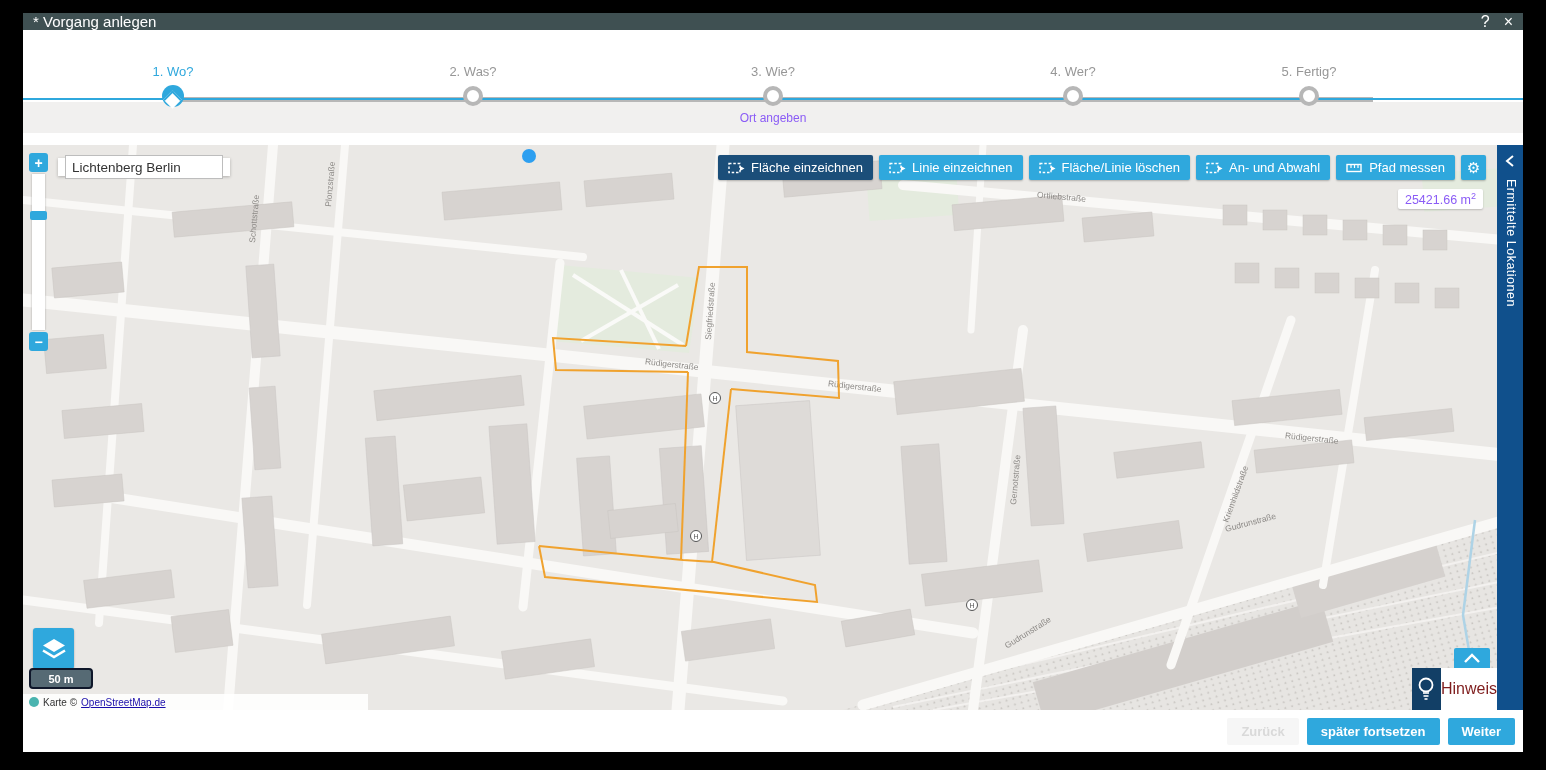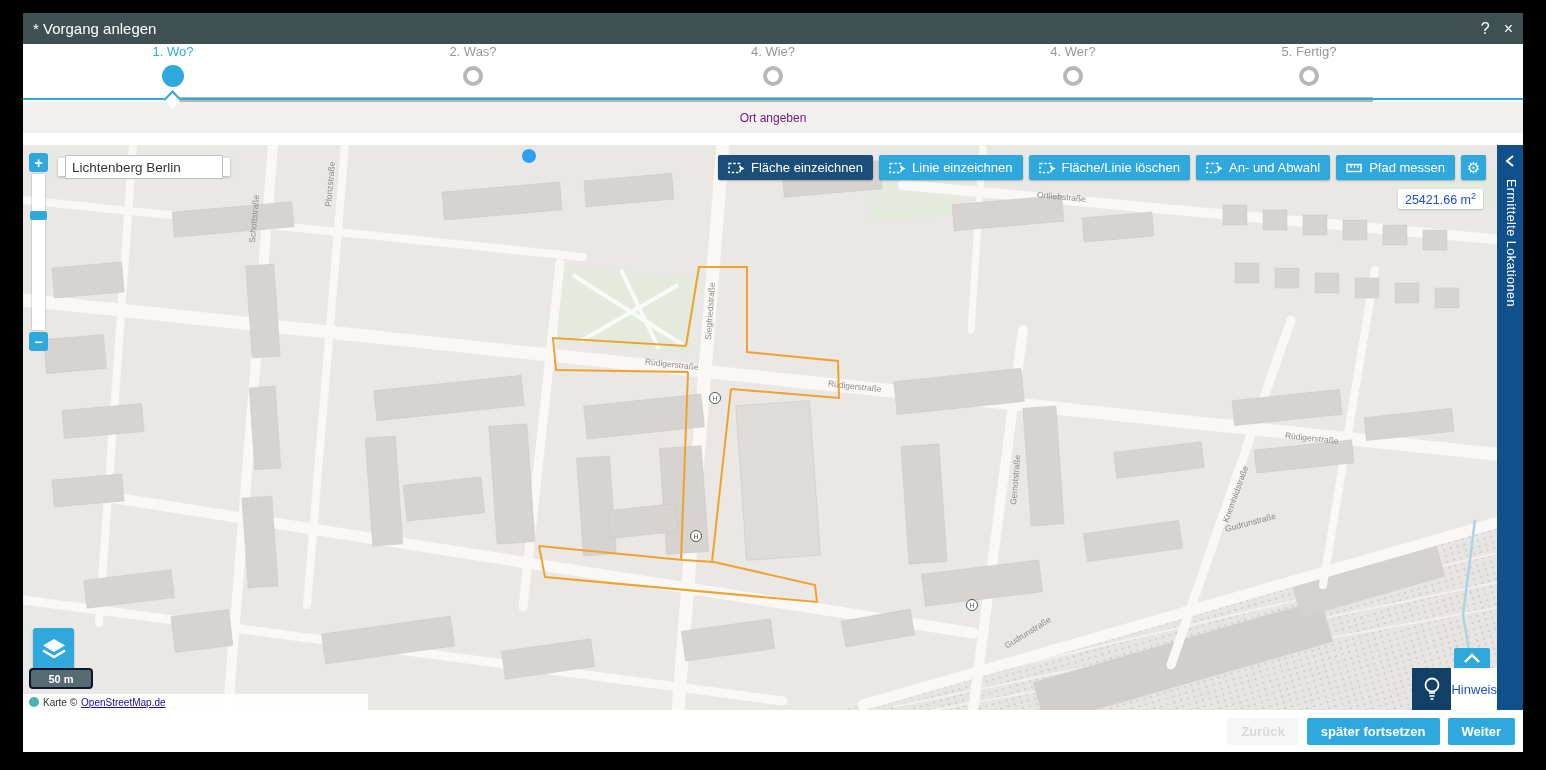--- a/index.html
+++ b/index.html
@@ -1,68 +1,68 @@
 <!DOCTYPE html>
 <html><head>
 <meta charset="utf-8">
 <style>
   * { margin:0; padding:0; box-sizing:border-box; }
   html,body { width:1546px; height:770px; background:#000; font-family:"Liberation Sans", sans-serif; overflow:hidden; }
   #window { position:absolute; left:23px; top:13px; width:1500px; height:739px; background:#fff; }
 
   
-  #titlebar { position:absolute; left:0; top:0; width:100%; height:31px; background:#3f5052; color:#fff; display:flex; align-items:center; padding:0 10px; font-size:15px; }
+  #titlebar { position:absolute; left:0; top:0; width:100%; height:17px; background:#3f5052; color:#fff; display:flex; align-items:center; padding:0 10px; font-size:15px; }
   #titlebar .spacer { flex:1; }
   #titlebar .tb-icon { color:#fff; font-size:16px; margin-left:14px; cursor:pointer; line-height:1; }
 
   
   #wizard { position:absolute; left:0; top:31px; width:100%; height:58px; background:#fff; }
   .step { position:absolute; top:0; width:300px; text-align:center; }
-  .step-label { font-size:13px; color:#979797; margin-top:0; height:16px; }
+  .step-label { font-size:13px; color:#979797; margin-top:20px; height:16px; }
   .step.active .step-label { color:#2fa8dd; }
   .step-circle { width:20px; height:20px; border-radius:50%; background:#fff; border:4px solid #b7b7b7; margin:6px auto 0; position:relative; z-index:3; }
   .step.active .step-circle { width:22px; height:22px; border:none; background:#2fa8dd; margin-top:5px; }
   .connector { position:absolute; top:53px; height:5px; background:#b7b7b7; z-index:1; }
   #wizard-line { position:absolute; left:0; top:85px; width:100%; height:2px; background:#2fa8dd; z-index:2; }
   #wizard-notch { position:absolute; left:143px; top:80px; width:13px; height:13px; background:#fff; border-top:2px solid #2fa8dd; border-left:2px solid #2fa8dd; transform:rotate(45deg); z-index:4; }
-  #subtitle-bar { position:absolute; left:0; top:89px; width:100%; height:31px; background:#f1f0ef; display:flex; align-items:center; justify-content:center; font-size:12px; color:#701a75; z-index:0; }
+  #subtitle-bar { position:absolute; left:0; top:89px; width:100%; height:31px; background:#f1f0ef; display:flex; align-items:center; justify-content:center; font-size:12px; color:#8b5cf6; z-index:0; }
 
   
   #map { position:absolute; left:0; top:132px; width:1500px; height:565px; background:#eae8e5; overflow:hidden; }
   #map svg.basemap { position:absolute; left:0; top:0; }
   .ovl { position:absolute; z-index:5; }
 
   #search-panel { left:35px; top:13px; width:172px; height:18px; background:#fff; box-shadow:0 1px 3px rgba(0,0,0,.25); display:flex; align-items:center; justify-content:center; }
   #search-input { width:158px; height:24px; border:1px solid #bdbdbd; font-size:13.5px; color:#333; padding:0 6px; font-family:"Liberation Sans",sans-serif; }
 
   .zoom-btn { left:6px; width:19px; height:19px; background:#2fa8dd; color:#fff; border-radius:3px; font-size:14px; font-weight:bold; display:flex; align-items:center; justify-content:center; cursor:pointer; }
   #zoom-track { left:9px; top:29px; width:13px; height:156px; background:#fff; box-shadow:0 0 2px rgba(0,0,0,.3); }
   #zoom-handle { left:7px; top:66px; width:17px; height:9px; background:#2fa8dd; border-radius:2px; }
 
   #toolbar { top:10px; right:37px; display:flex; gap:6px; align-items:flex-start; }
   .tool-btn { height:25px; background:#2fa8dd; color:#fff; border:none; border-radius:2px; font-size:13px; font-family:"Liberation Sans",sans-serif; display:flex; align-items:center; gap:6px; padding:0 10px; cursor:pointer; white-space:nowrap; box-shadow:0 1px 2px rgba(0,0,0,.25); }
   .tool-btn.active { background:#1b4e79; }
   .tool-btn.gear { width:25px; padding:0; justify-content:center; font-size:15px; }
-  #measure-label { top:44px; right:40px; background:#fff; padding:2px 7px; border-radius:2px; font-size:12.5px; color:#1d4ed8; box-shadow:0 1px 2px rgba(0,0,0,.2); }
+  #measure-label { top:44px; right:40px; background:#fff; padding:2px 7px; border-radius:2px; font-size:12.5px; color:#8b5cf6; box-shadow:0 1px 2px rgba(0,0,0,.2); }
   #measure-label sup { font-size:9px; }
 
   #loc-sidebar { right:0; top:0; width:26px; height:565px; background:#10508c; color:#fff; z-index:6; }
   #loc-sidebar .chev { display:block; margin:8px auto 10px; cursor:pointer; }
   #loc-sidebar .vlabel { writing-mode:vertical-rl; font-size:12.5px; letter-spacing:.5px; margin-left:7px; white-space:nowrap; }
 
   #layers-btn { left:10px; top:483px; width:41px; height:41px; background:#2fa8dd; border-radius:3px; display:flex; align-items:center; justify-content:center; cursor:pointer; box-shadow:0 1px 2px rgba(0,0,0,.3); }
   #scale-ctrl { left:6px; top:523px; width:64px; height:21px; background:#566a74; border:2px solid #0f172a; border-radius:4px; color:#fff; font-size:11px; font-weight:bold; display:flex; align-items:center; justify-content:center; }
   #attribution { left:0; top:549px; height:16px; width:345px; background:rgba(255,255,255,.88); display:flex; align-items:center; gap:4px; font-size:10px; color:#333; padding:0 6px; }
   #attribution .dot { width:10px; height:10px; border-radius:50%; background:#49b3ae; }
   #attribution a { color:#1a0dab; }
 
   #hint-chevron { right:33px; top:503px; width:36px; height:20px; background:#2fa8dd; display:flex; align-items:center; justify-content:center; cursor:pointer; border-radius:2px 2px 0 0; }
   #hint-panel { right:26px; top:523px; width:85px; height:42px; background:#fff; display:flex; align-items:center; cursor:pointer; }
   #hint-bulb { width:42px; height:42px; background:#123f66; display:flex; align-items:center; justify-content:center; }
-  #hint-text { flex:1; text-align:center; color:#1d4ed8; font-size:13px; }
+  #hint-text { flex:1; text-align:center; color:#7f1d1d; font-size:16px; }
 
   
   #footer { position:absolute; left:0; top:697px; width:100%; height:42px; background:#fff; display:flex; align-items:center; justify-content:flex-end; gap:8px; padding-right:8px; }
   .foot-btn { height:27px; padding:0 14px; border:none; border-radius:2px; font-size:13px; font-weight:bold; font-family:"Liberation Sans",sans-serif; cursor:pointer; }
   .foot-btn.primary { background:#2fa8dd; color:#fff; }
   .foot-btn.disabled { background:#f6f6f6; color:#d9d9d9; cursor:default; }
 
   .maplabel { font-size:8.5px; fill:#8d8a87; }
 </style>
 </head>
@@ -84,21 +84,21 @@
     <div class="connector" style="left:1050px; width:300px;"></div>
     <div class="step active" style="left:0;">
       <div class="step-label">1. Wo?</div>
       <div class="step-circle"></div>
     </div>
     <div class="step" style="left:300px;">
       <div class="step-label">2. Was?</div>
       <div class="step-circle"></div>
     </div>
     <div class="step" style="left:600px;">
-      <div class="step-label">4. Wie?</div>
+      <div class="step-label">3. Wie?</div>
       <div class="step-circle"></div>
     </div>
     <div class="step" style="left:900px;">
       <div class="step-label">4. Wer?</div>
       <div class="step-circle"></div>
     </div>
     <div class="step" style="left:1136px;">
       <div class="step-label">5. Fertig?</div>
       <div class="step-circle"></div>
     </div>

